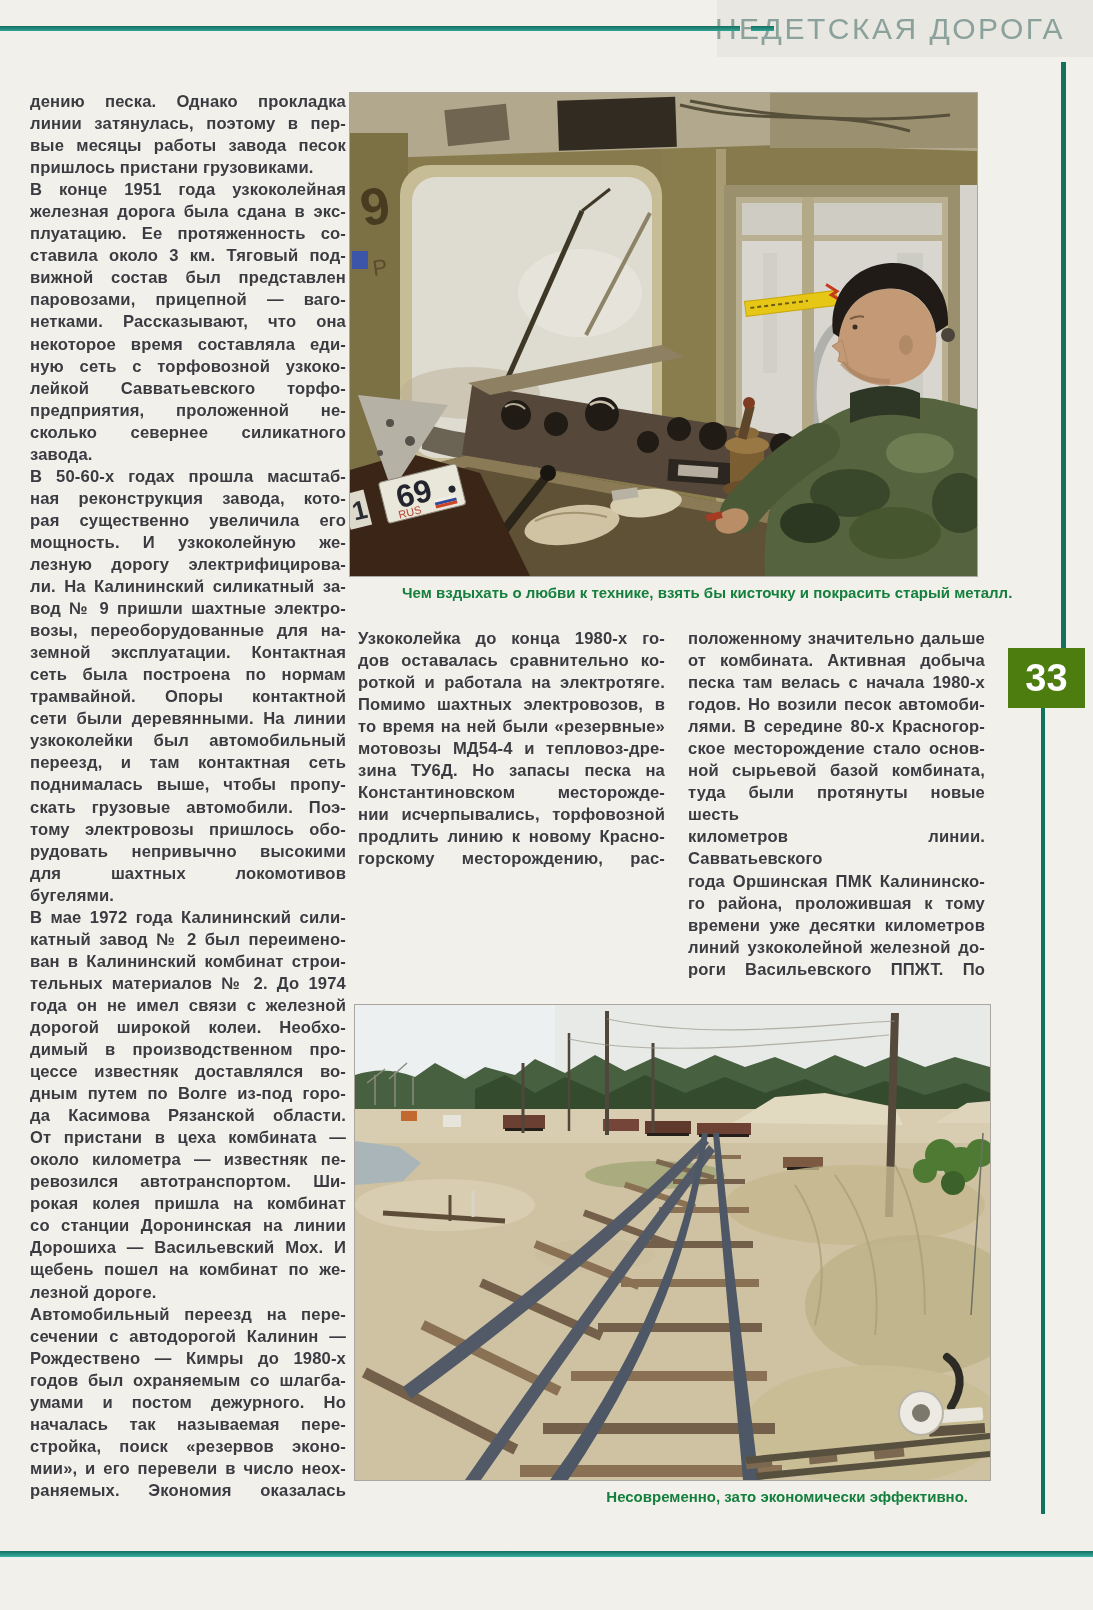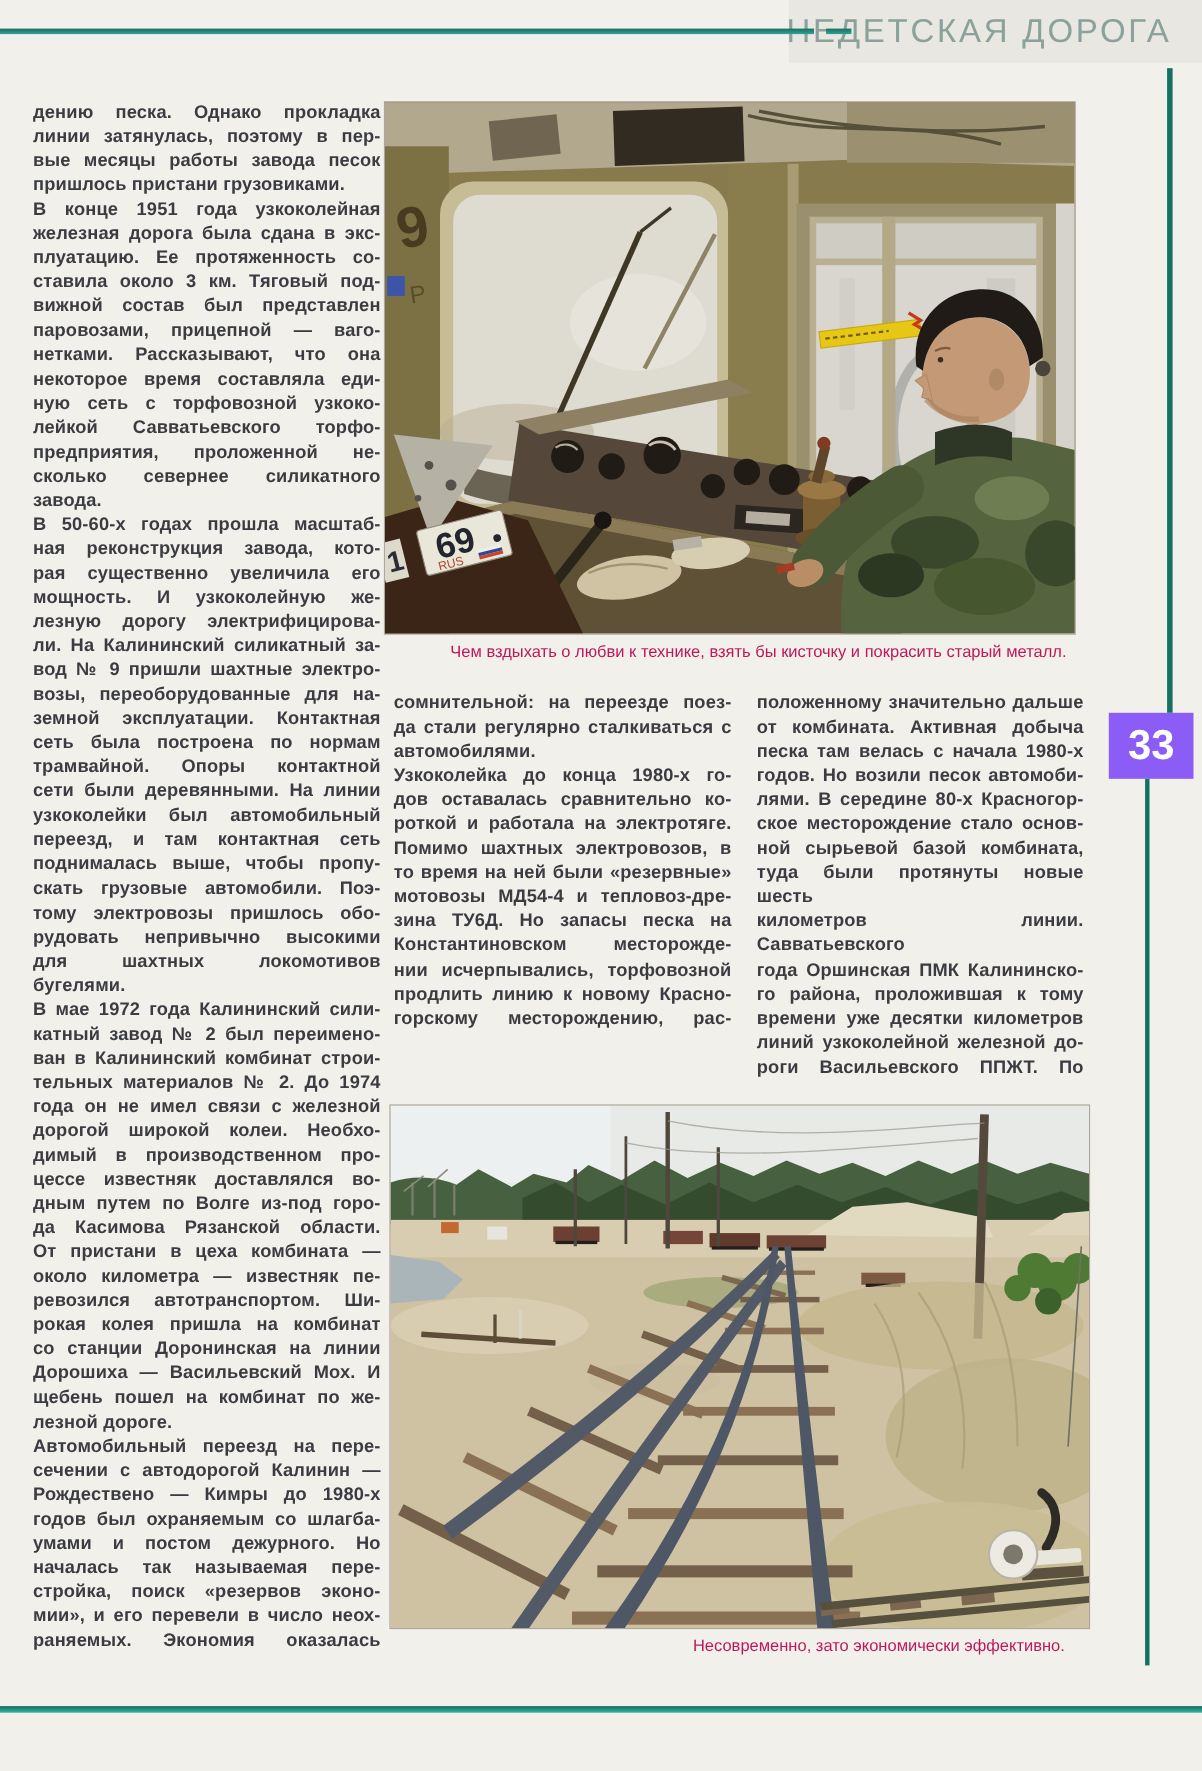--- a/index.html
+++ b/index.html
@@ -25,42 +25,42 @@
   .rule-top{position:absolute;left:0;top:26px;width:740px;height:5px;
     background:linear-gradient(#166e60,#31a396);}
   .rule-top-dash{position:absolute;left:751px;top:26px;width:23px;height:5px;
     background:linear-gradient(#166e60,#31a396);}
   .vrule-upper{position:absolute;left:1061px;top:62px;width:5px;height:586px;background:#12715f;}
   .vrule-lower{position:absolute;left:1041px;top:708px;width:4px;height:806px;background:#12715f;}
   .rule-bottom{position:absolute;left:0;top:1551px;width:1093px;height:6px;
     background:linear-gradient(#166e60,#36b2a4);}
   .page-badge{
     position:absolute;left:1008px;top:648px;width:77px;height:60px;
-    background:#8b5cf6;color:#ffffff;
+    background:#4d7c0f;color:#ffffff;
     display:flex;align-items:center;justify-content:center;
     font-size:38px;font-weight:bold;
   }
   
   .col{
     position:absolute;color:#3b3b42;
     font-size:16.6px;line-height:22.05px;letter-spacing:0.15px;font-weight:bold;
   }
   .col1{left:30px;top:91px;width:316px;}
   .col2{left:358px;top:628px;width:307px;}
   .col3{left:688px;top:628px;width:297px;}
   .pline{text-align:justify;text-align-last:justify;}
   .para:not(:last-child) .pline:last-child{text-align-last:left;}
   
   figure{margin:0;padding:0;}
   .photo{position:absolute;outline:1px solid rgba(40,30,20,.35);}
   .photo svg{display:block;}
   .photo1{left:350px;top:93px;width:627px;height:483px;}
   .photo2{left:355px;top:1005px;width:635px;height:475px;}
   .caption{
-    position:absolute;font-size:15px;font-weight:normal;color:#be185d;white-space:nowrap;
+    position:absolute;font-size:15px;font-weight:bold;color:#15803d;white-space:nowrap;
   }
   .cap1{left:350px;top:584px;width:627px;text-align:center;padding-left:52px;box-sizing:border-box;}
   .cap2{left:355px;top:1488px;width:625px;text-align:right;padding-right:12px;box-sizing:border-box;}
 </style>
 </head>
 <body>
 
 <div class="sheet">
 
   <div class="header-band">
@@ -274,25 +274,20 @@
         <rect x="82" y="416" width="22" height="3" fill="#cc4529"></rect>
       </g>
       <text x="10" y="132" font-size="52" font-weight="bold" fill="#473b20" transform="rotate(-10 20 110)">9</text>
       <text x="22" y="182" font-size="22" fill="#5a4c2c" transform="rotate(-8 30 170)">Р</text>
     </svg>
   </figure>
   <div class="caption cap1">Чем вздыхать о любви к технике, взять бы кисточку и покрасить старый металл.</div>
 
   <div class="col col2">
       <div class="para">
-        <div class="pline">сомнительной: на переезде поез-</div>
-        <div class="pline">да стали регулярно сталкиваться с</div>
-        <div class="pline">автомобилями.</div>
-      </div>
-      <div class="para">
         <div class="pline">Узкоколейка до конца 1980-х го-</div>
         <div class="pline">дов оставалась сравнительно ко-</div>
         <div class="pline">роткой и работала на электротяге.</div>
         <div class="pline">Помимо шахтных электровозов, в</div>
         <div class="pline">то время на ней были «резервные»</div>
         <div class="pline">мотовозы МД54-4 и тепловоз-дре-</div>
         <div class="pline">зина ТУ6Д. Но запасы песка на</div>
         <div class="pline">Константиновском месторожде-</div>
         <div class="pline">нии исчерпывались, торфовозной</div>
         <div class="pline">продлить линию к новому Красно-</div>

